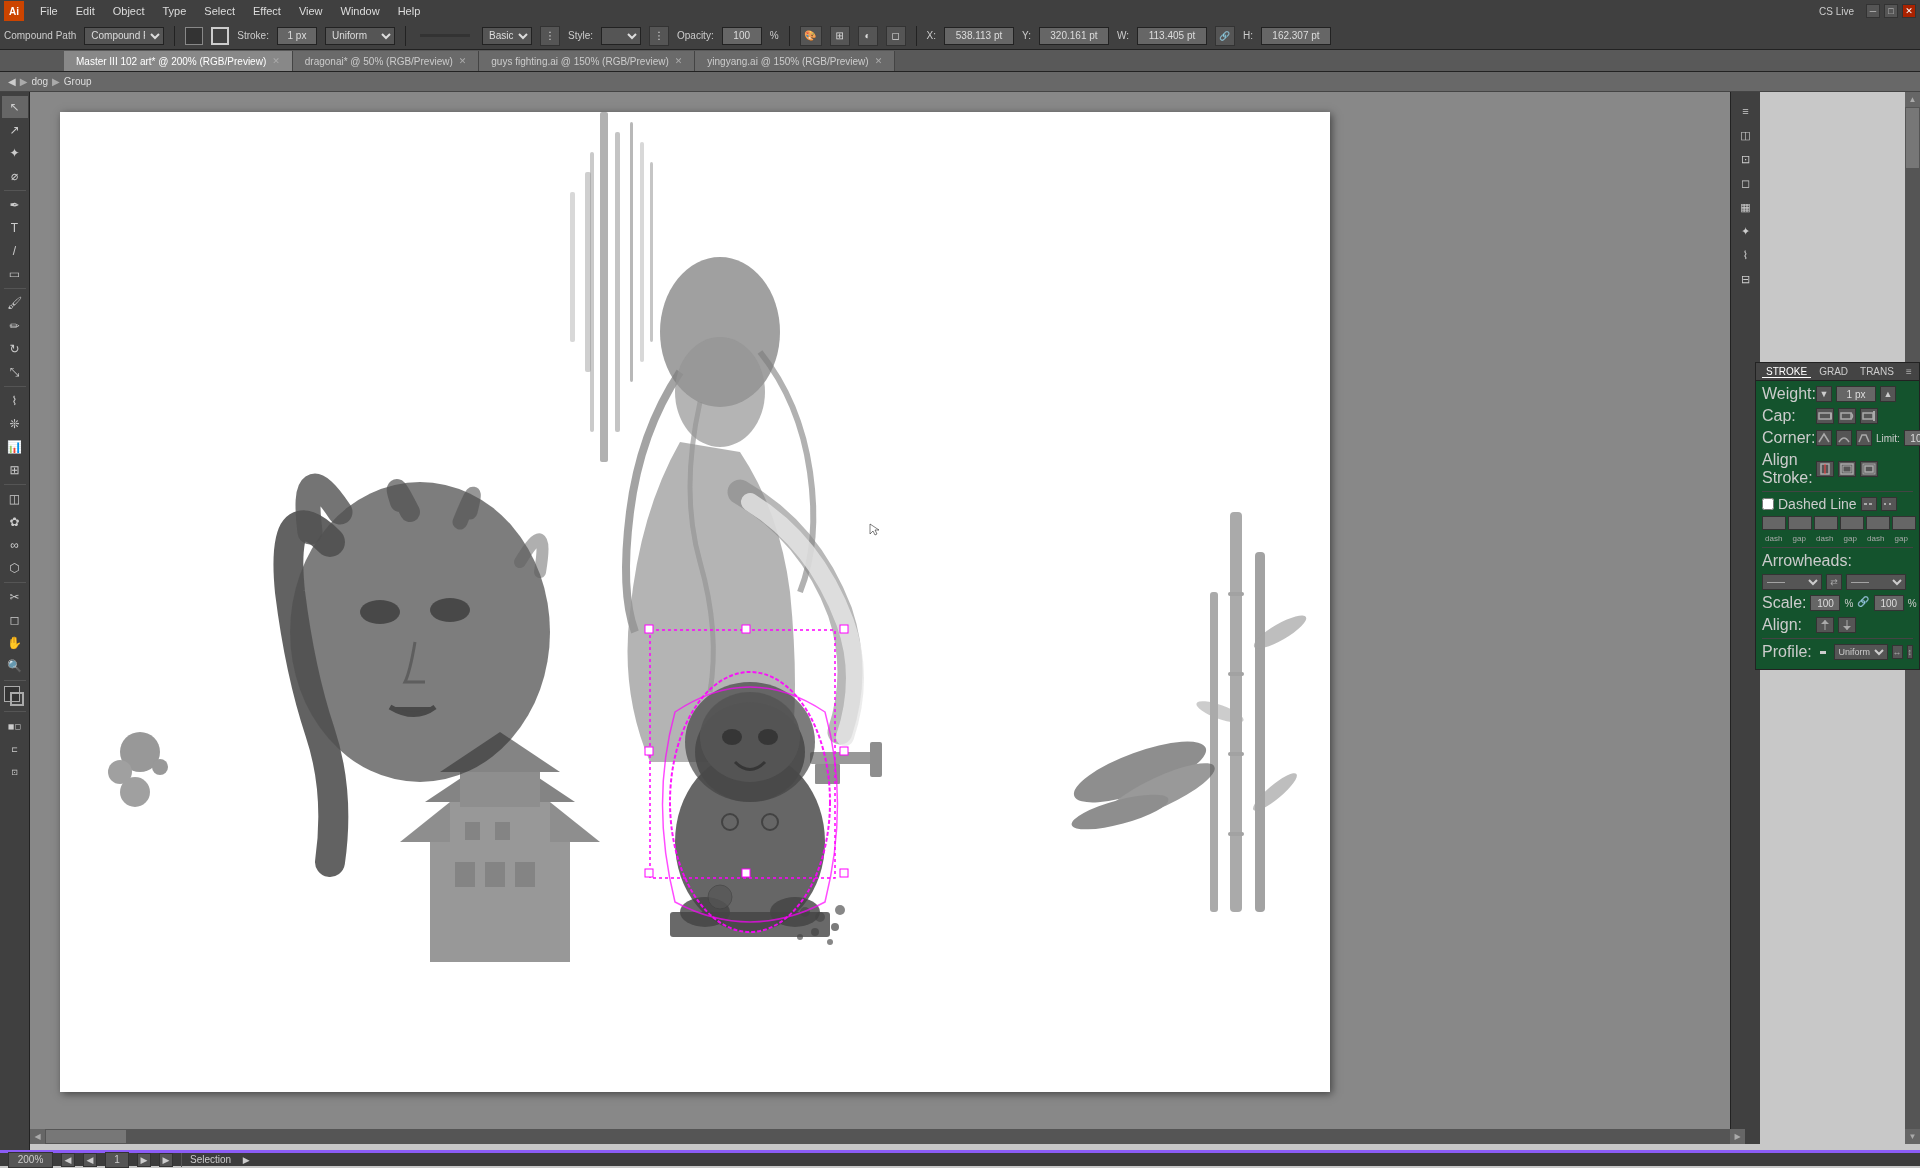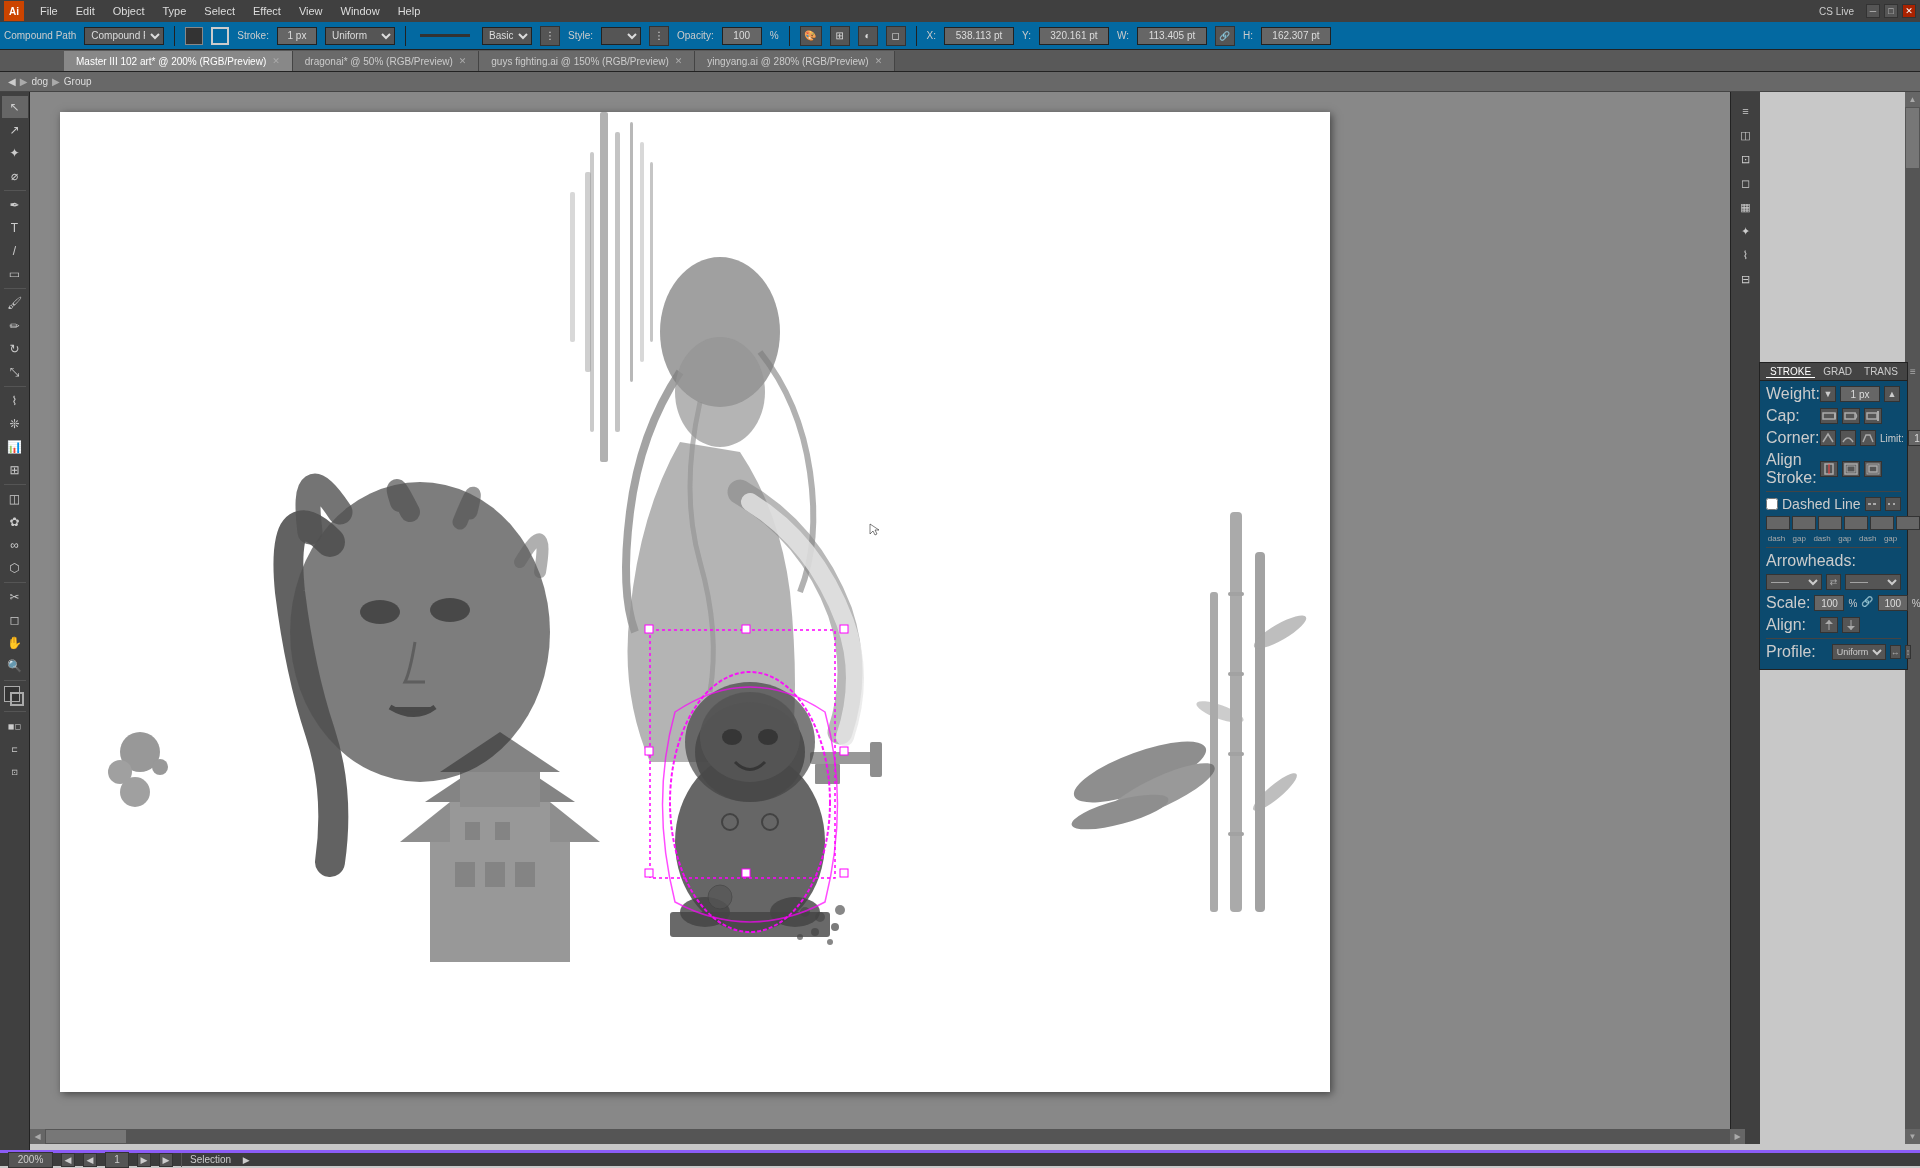--- a/index.html
+++ b/index.html
@@ -9,21 +9,21 @@
     #menubar {
       width: 100%; height: 22px; background: #404040; display: flex; align-items: center;
       padding: 0 4px; gap: 2px; position: relative; z-index: 100;
     }
     .menu-item {
       color: #ddd; padding: 2px 8px; cursor: pointer; font-size: 11px; white-space: nowrap;
     }
 
     
     #toolbar {
-      width: 100%; height: 28px; background: #0369a1; display: flex; align-items: center;
+      width: 100%; height: 28px; background: #404040; display: flex; align-items: center;
       padding: 0 4px; gap: 8px; border-bottom: 1px solid #222;
     }
     .toolbar-label { color: #ccc; font-size: 10px; white-space: nowrap; }
     .toolbar-select {
       height: 18px; background: #555; color: #ddd; border: 1px solid #222; font-size: 10px;
       padding: 0 2px;
     }
     .toolbar-input {
       height: 18px; width: 40px; background: #666; color: #ddd; border: 1px solid #222;
       font-size: 10px; text-align: center;
@@ -217,21 +217,21 @@
   </div>
   <div class="tab">
     <span>dragonai* @ 50% (RGB/Preview)</span>
     <span class="tab-close">✕</span>
   </div>
   <div class="tab">
     <span>guys fighting.ai @ 150% (RGB/Preview)</span>
     <span class="tab-close">✕</span>
   </div>
   <div class="tab">
-    <span>yingyang.ai @ 280% (RGB/Preview)</span>
+    <span>yingyang.ai @ 150% (RGB/Preview)</span>
     <span class="tab-close">✕</span>
   </div>
 </div>
 
 <div id="breadcrumb">
   <div style="color:#ccc;font-size:10px;cursor:pointer;">◀</div>
   <div style="color:#aaa;font-size:10px;">▶</div>
   <div style="color:#ddd;font-size:10px;cursor:pointer;">dog</div>
   <div style="color:#aaa;font-size:10px;">▶</div>
   <div style="color:#ddd;font-size:10px;cursor:pointer;">Group</div>
@@ -442,21 +442,21 @@
     <div class="panel-icon" style="margin-top:4px;">≡</div>
     <div class="panel-icon">◫</div>
     <div class="panel-icon">⊡</div>
     <div class="panel-icon">◻</div>
     <div class="panel-icon">▦</div>
     <div class="panel-icon">✦</div>
     <div class="panel-icon">⌇</div>
     <div class="panel-icon">⊟</div>
   </div>
 
-  <div id="stroke-panel" style="position:absolute;right:12px;top:270px;width:149px;background:#0c4a6e;border:1px solid #222;z-index:50;">
+  <div id="stroke-panel" style="position:absolute;right:0;top:270px;width:165px;background:#14532d;border:1px solid #222;z-index:50;">
     <div class="panel-header">
       <span class="panel-tab active">STROKE</span>
       <span class="panel-tab">GRAD</span>
       <span class="panel-tab">TRANS</span>
       <div style="flex:1;"></div>
       <span style="color:#aaa;cursor:pointer;font-size:10px;">≡</span>
       <span style="color:#aaa;cursor:pointer;font-size:10px;margin-left:4px;">✕</span>
     </div>
     <div class="panel-body">
 

